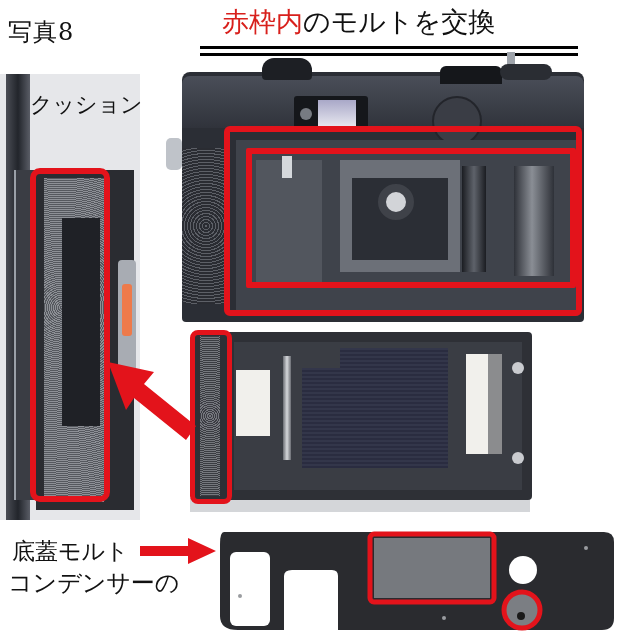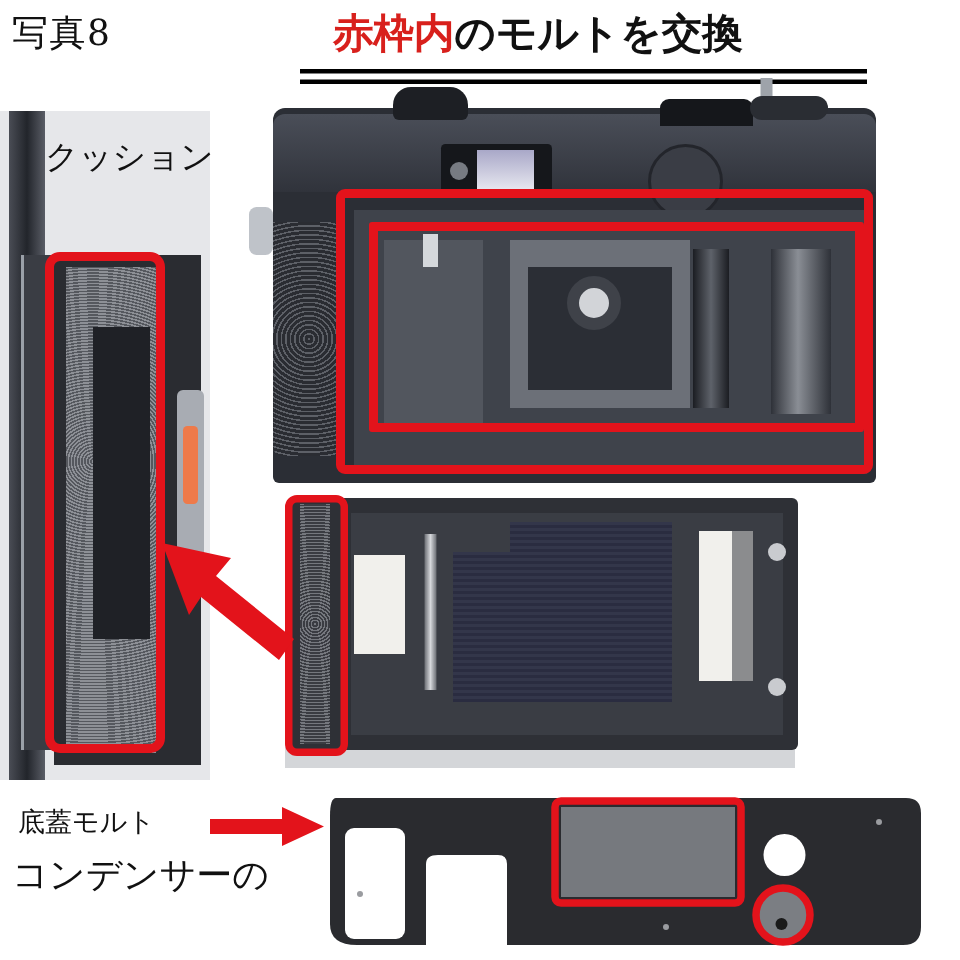--- a/index.html
+++ b/index.html
@@ -1,22 +1,22 @@
 <!DOCTYPE html>
 <html><head>
   <meta charset="utf-8">
   <style>
     * { box-sizing: border-box; margin: 0; padding: 0; }
     html, body { width: 640px; height: 640px; background: #ffffff; overflow: hidden; }
     body { position: relative; font-family: "DejaVu Serif", "Liberation Serif", serif; }
     .abs { position: absolute; }
 
     
-    .photo-label { left: 8px; top: 6px; font-size: 24px; color: #111; letter-spacing: 1px; }
-    .title { left: 222px; top: 4px; font-size: 27px; color: #111; white-space: nowrap; font-weight: bold; }
+    .photo-label { left: 8px; top: 16px; font-size: 24px; color: #111; letter-spacing: 1px; }
+    .title { left: 222px; top: 4px; font-size: 27px; color: #111; white-space: nowrap; }
     .title .red { color: #d8201c; }
     .rule { left: 200px; width: 378px; height: 3px; background: #000; }
 
     
     .left-strip { left: 0; top: 74px; width: 140px; height: 446px; background: #e6e7ea; overflow: hidden; }
     .ls-post { position: absolute; left: 6px; top: 0; width: 24px; height: 100%; background: linear-gradient(90deg,#4a4d55,#22252b 50%,#5a5d66); }
     .ls-rail { position: absolute; left: 14px; top: 96px; width: 22px; height: 330px; background: #3a3d44; border-left: 2px solid #9aa0a8; }
     .ls-door { position: absolute; left: 36px; top: 96px; width: 98px; height: 340px; background: #2a2c31; }
     .ls-foam { position: absolute; left: 44px; top: 104px; width: 60px; height: 324px;
       background: repeating-radial-gradient(circle at 30% 40%, #8d9096 0 1px, #55585e 1px 2px); }
@@ -65,21 +65,21 @@
     .door-screw2 { left: 512px; top: 452px; width: 12px; height: 12px; border-radius: 50%; background: #c9cbcf; }
     .door-foam { left: 200px; top: 336px; width: 20px; height: 160px; background: repeating-radial-gradient(circle,#75787e 0 1px,#3a3c42 1px 2px); }
     .door-red { left: 190px; top: 330px; width: 42px; height: 174px; border: 5px solid #e3131b; border-radius: 8px; }
 
     
     .arrow-svg { left: 90px; top: 350px; width: 140px; height: 100px; }
 
     
     .bottom-cover { left: 214px; top: 526px; width: 400px; height: 106px; }
     .bottom-arrow-svg { left: 140px; top: 536px; width: 80px; height: 30px; }
-    .bottom-label { left: 12px; top: 536px; font-size: 18px; color: #111; white-space: nowrap; }
+    .bottom-label { left: 12px; top: 536px; font-size: 23px; color: #111; white-space: nowrap; }
     .condenser-label { left: 8px; top: 568px; font-size: 24px; color: #111; line-height: 30px; white-space: nowrap; }
   </style>
 </head>
 <body>
 
 <div class="abs photo-label">写真8</div>
 <div class="abs title"><span class="red">赤枠内</span><span>のモルトを交換</span></div>
 <div class="abs rule" style="top:46px"></div>
 <div class="abs rule" style="top:53px"></div>
 

